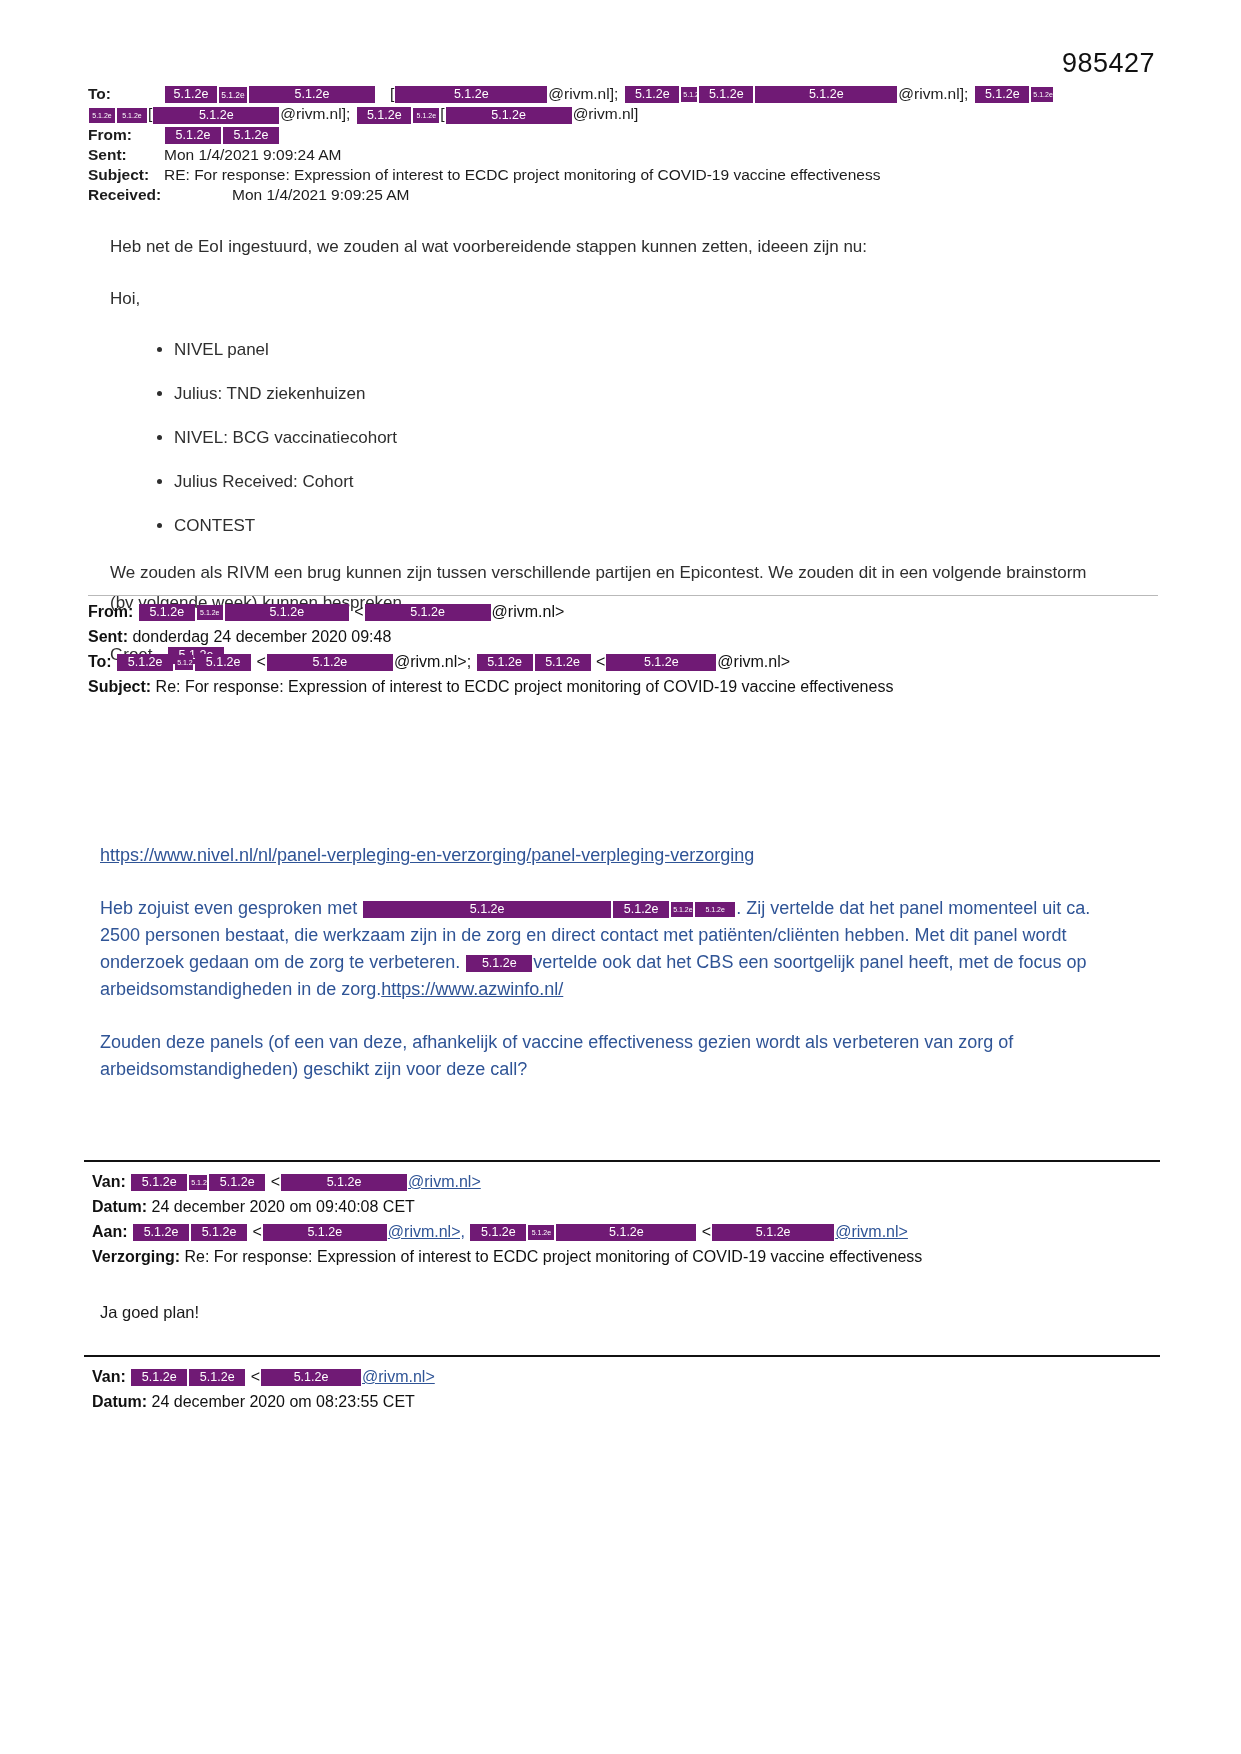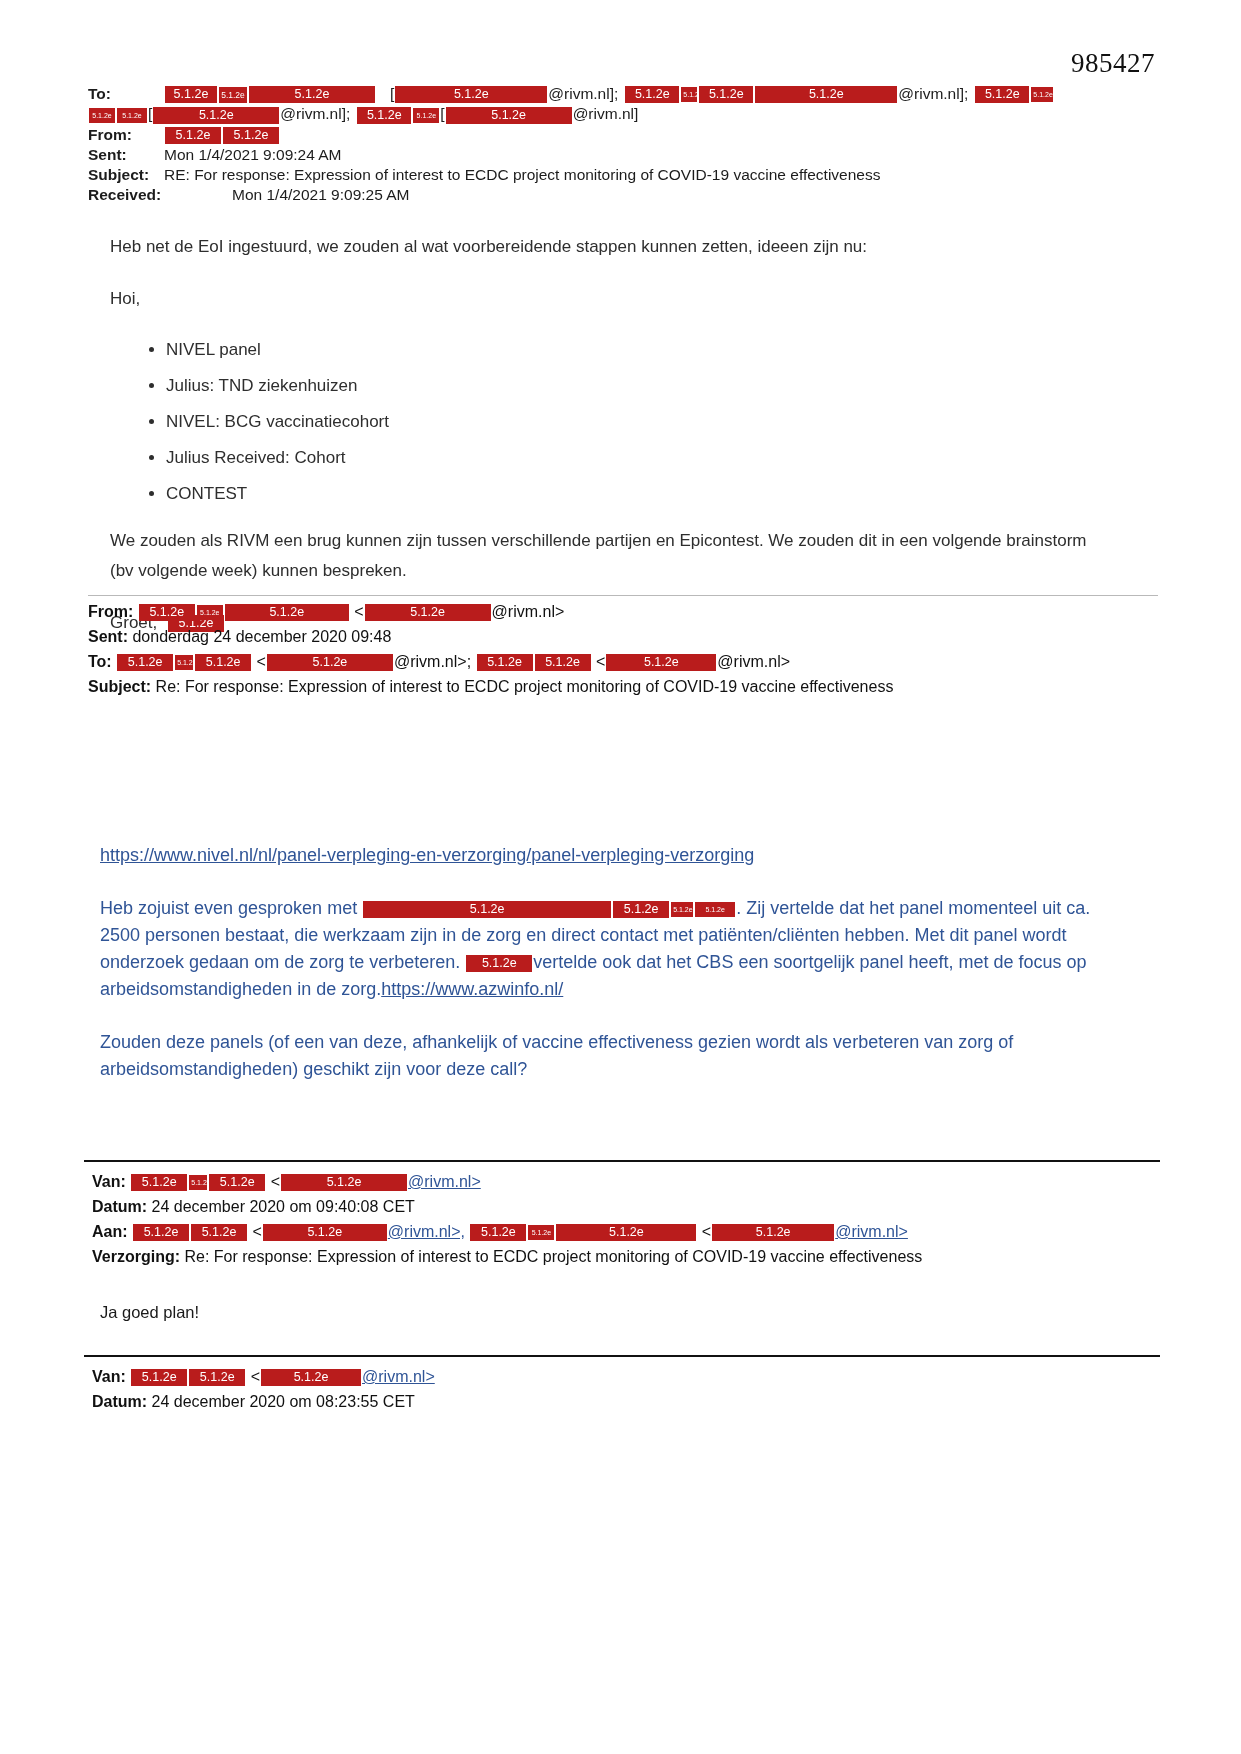--- a/index.html
+++ b/index.html
@@ -18,27 +18,27 @@
     position: relative;
     width: 1241px;
     height: 1754px;
     box-sizing: border-box;
   }
   .doc-number {
     position: absolute;
     top: 48px;
     right: 86px;
     font-size: 27px;
-    font-family: Liberation Serif, serif;
+    font-family: Liberation Sans, sans-serif;
     color: #111;
     letter-spacing: 0.5px;
   }
   .redact {
     display: inline-block;
-    background: #b91c1c;
+    background: #701a75;
     color: #ffffff;
     font-size: 12.5px;
     font-family: "Liberation Sans", sans-serif;
     text-align: center;
     vertical-align: middle;
     line-height: 17px;
     height: 17px;
     padding: 0 2px;
     margin: 0 1px;
     box-sizing: border-box;
@@ -94,21 +94,21 @@
     line-height: 30px;
     color: #2e2e2e;
   }
   .body1 p { margin: 0 0 22px 0; }
   .body1 ul {
     margin: 6px 0 18px 0;
     padding-left: 48px;
     list-style: disc;
   }
   .body1 li {
-    margin: 8px;
+    margin: 16px;
     line-height: 28px;
     color: #2e2e2e;
   }
   .para-block { margin-top: 30px; }
 
   
   .quote1 {
     position: absolute;
     left: 88px;
     top: 600px;

